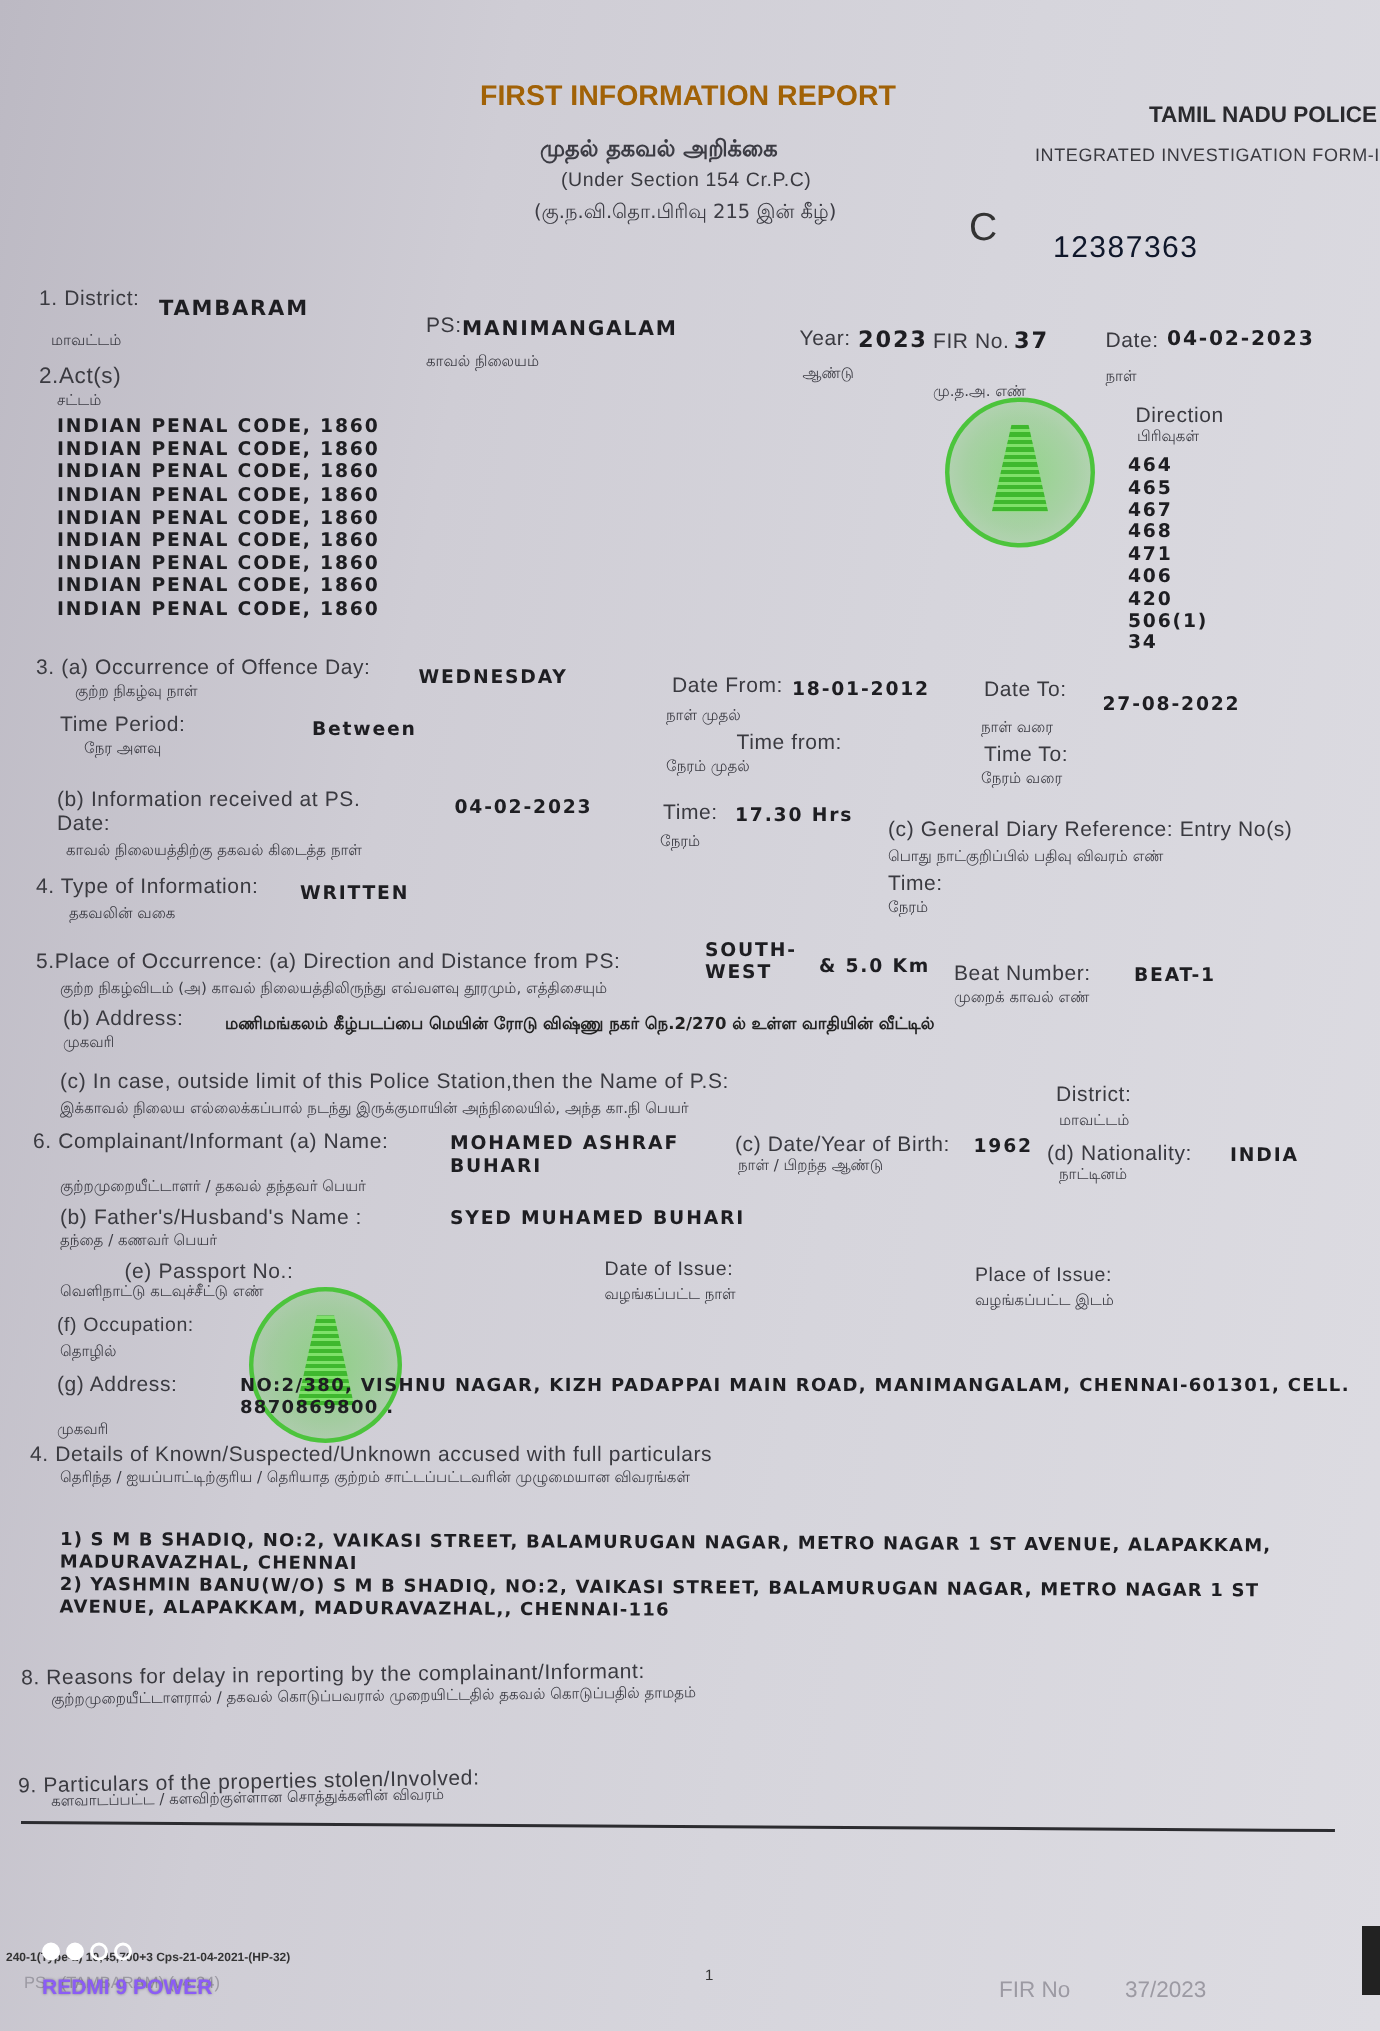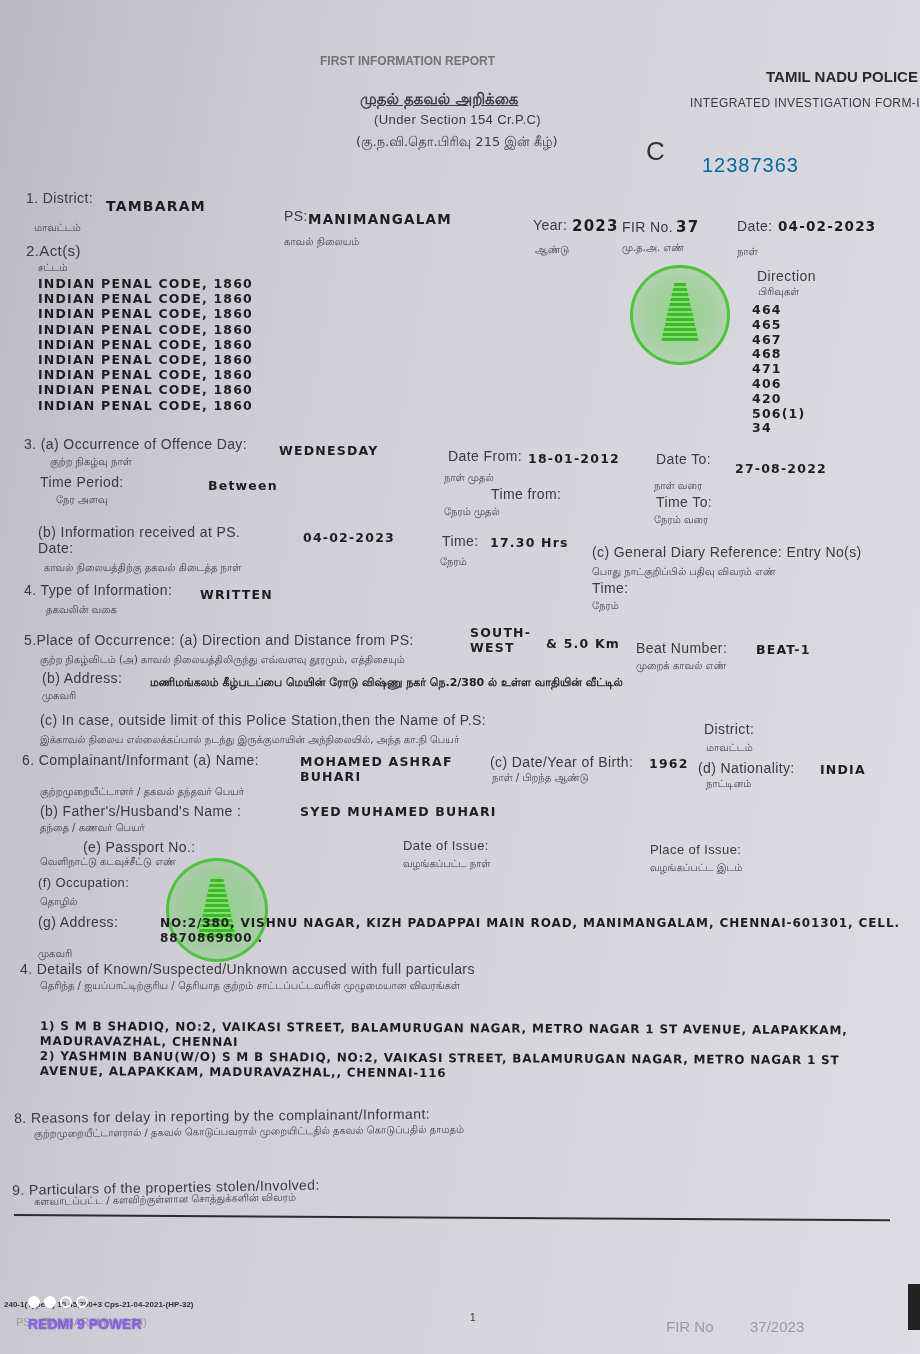--- a/index.html
+++ b/index.html
@@ -5,58 +5,58 @@
   html, body { margin: 0; padding: 0; }
   body {
     width: 920px; height: 1354px; overflow: hidden; position: relative;
     background: linear-gradient(100deg, #bcb9c3 0%, #cfcdd5 30%, #d6d5dc 60%, #dddce2 100%);
     font-family: "Liberation Sans", sans-serif; color: #2a2a2e;
   }
   .abs { position: absolute; white-space: nowrap; }
   .lbl { font-family: "Liberation Sans", sans-serif; font-size: 14px; color: #3a3a40; letter-spacing: 0.4px; }
   .val { font-family: "DejaVu Sans", sans-serif; font-weight: bold; font-size: 12.5px; color: #1e1e22; letter-spacing: 1.2px; }
   .ta  { font-family: "DejaVu Sans", sans-serif; font-size: 10px; color: #3c3c44; }
-  .title { font-family: "Liberation Sans", sans-serif; font-weight: bold; font-size: 12px; color: #737373; }
+  .title { font-family: "Liberation Sans", sans-serif; font-weight: bold; font-size: 19px; color: #a16207; }
   .emblem {
     position: absolute; border-radius: 50%; border: 3px solid #4cc43c;
     background: radial-gradient(circle, rgba(90,210,70,0.55) 0%, rgba(80,200,60,0.35) 55%, rgba(80,200,60,0.15) 100%);
   }
   .emblem .tower {
     position: absolute; left: 30%; width: 40%; bottom: 22%; height: 62%;
     background: repeating-linear-gradient(0deg, #3fb82e 0 3px, #7fe06a 3px 5px);
     clip-path: polygon(35% 0, 65% 0, 100% 100%, 0 100%);
   }
   .stripe { position:absolute; right:0; top:1284px; width:12px; height:46px; background:#222; }
   .dots span { display:inline-block; width:12px; height:12px; border-radius:50%; margin-right:4px; border:2px solid #fff; box-sizing:border-box; }
   .dots span.f { background:#fff; }
 </style>
 </head>
 <body>
 
 <div class="abs title" style="left:320px;top:54px;">FIRST INFORMATION REPORT</div>
-<div class="abs ta" style="left:360px;top:90px;font-size:15px;font-weight:bold;text-decoration:underline;">முதல் தகவல் அறிக்கை</div>
+<div class="abs ta" style="left:360px;top:90px;font-size:15px;font-weight:bold;">முதல் தகவல் அறிக்கை</div>
 <div class="abs lbl" style="left:374px;top:112px;font-size:13px;">(Under Section 154 Cr.P.C)</div>
 <div class="abs ta" style="left:356px;top:134px;font-size:13px;">(கு.ந.வி.தொ.பிரிவு 215 இன் கீழ்)</div>
 <div class="abs" style="left:766px;top:68px;font-weight:bold;font-size:15px;">TAMIL NADU POLICE</div>
 <div class="abs lbl" style="left:690px;top:96px;font-size:12px;">INTEGRATED INVESTIGATION FORM-I</div>
 <div class="abs" style="left:646px;top:136px;font-size:26px;color:#333;">C</div>
-<div class="abs" style="left:702px;top:154px;font-size:20px;color:#0369a1;letter-spacing:1px;">12387363</div>
+<div class="abs" style="left:702px;top:154px;font-size:20px;color:#0f172a;letter-spacing:1px;">12387363</div>
 
 <div class="abs lbl" style="left:26px;top:190px;">1. District:</div>
 <div class="abs val" style="left:106px;top:198px;font-size:14px;">TAMBARAM</div>
 <div class="abs ta" style="left:34px;top:222px;">மாவட்டம்</div>
 <div class="abs lbl" style="left:284px;top:208px;">PS:</div>
 <div class="abs val" style="left:308px;top:211px;font-size:13.5px;">MANIMANGALAM</div>
 <div class="abs ta" style="left:284px;top:236px;">காவல் நிலையம்</div>
 <div class="abs lbl" style="left:533px;top:217px;">Year:</div>
 <div class="abs val" style="left:572px;top:217px;font-size:15px;">2023</div>
 <div class="abs lbl" style="left:622px;top:219px;">FIR No.</div>
 <div class="abs val" style="left:676px;top:218px;font-size:15px;">37</div>
 <div class="abs ta" style="left:535px;top:244px;">ஆண்டு</div>
-<div class="abs ta" style="left:622px;top:242px;">மு.த.அ. எண்</div>
+<div class="abs ta" style="left:622px;top:256px;">மு.த.அ. எண்</div>
 <div class="abs lbl" style="left:737px;top:218px;">Date:</div>
 <div class="abs val" style="left:778px;top:218px;font-size:13.5px;">04-02-2023</div>
 <div class="abs ta" style="left:737px;top:246px;">நாள்</div>
 
 <div class="abs lbl" style="left:26px;top:242px;font-size:15px;">2.Act(s)</div>
 <div class="abs ta" style="left:38px;top:262px;">சட்டம்</div>
 <div class="abs" style="left:38px;top:276px;line-height:15.2px;">
   <div class="val">INDIAN PENAL CODE, 1860</div>
   <div class="val">INDIAN PENAL CODE, 1860</div>
   <div class="val">INDIAN PENAL CODE, 1860</div>
@@ -118,21 +118,21 @@
 
 <div class="abs lbl" style="left:24px;top:632px;">5.Place of Occurrence: (a) Direction and Distance from PS:</div>
 <div class="abs val" style="left:470px;top:625px;">SOUTH-</div>
 <div class="abs val" style="left:470px;top:640px;">WEST</div>
 <div class="abs val" style="left:546px;top:636px;">&amp; 5.0 Km</div>
 <div class="abs ta" style="left:40px;top:654px;">குற்ற நிகழ்விடம் (அ) காவல் நிலையத்திலிருந்து எவ்வளவு தூரமும், எத்திசையும்</div>
 <div class="abs lbl" style="left:636px;top:640px;">Beat Number:</div>
 <div class="abs val" style="left:756px;top:642px;">BEAT-1</div>
 <div class="abs ta" style="left:636px;top:660px;">முறைக் காவல் எண்</div>
 <div class="abs lbl" style="left:42px;top:670px;">(b) Address:</div>
-<div class="abs ta" style="left:150px;top:676px;font-weight:bold;font-size:11px;color:#222;">மணிமங்கலம் கீழ்படப்பை மெயின் ரோடு விஷ்ணு நகர் நெ.2/380 ல் உள்ள வாதியின் வீட்டில்</div>
+<div class="abs ta" style="left:150px;top:676px;font-weight:bold;font-size:11px;color:#222;">மணிமங்கலம் கீழ்படப்பை மெயின் ரோடு விஷ்ணு நகர் நெ.2/270 ல் உள்ள வாதியின் வீட்டில்</div>
 <div class="abs ta" style="left:42px;top:690px;">முகவரி</div>
 <div class="abs lbl" style="left:40px;top:712px;">(c) In case, outside limit of this Police Station,then the Name of P.S:</div>
 <div class="abs ta" style="left:40px;top:734px;">இக்காவல் நிலைய எல்லைக்கப்பால் நடந்து இருக்குமாயின் அந்நிலையில், அந்த கா.நி பெயர்</div>
 <div class="abs lbl" style="left:704px;top:721px;">District:</div>
 <div class="abs ta" style="left:706px;top:742px;">மாவட்டம்</div>
 
 <div class="abs lbl" style="left:22px;top:752px;">6. Complainant/Informant (a) Name:</div>
 <div class="abs val" style="left:300px;top:754px;">MOHAMED ASHRAF</div>
 <div class="abs val" style="left:300px;top:769px;">BUHARI</div>
 <div class="abs ta" style="left:40px;top:786px;">குற்றமுறையீட்டாளர் / தகவல் தந்தவர் பெயர்</div>

